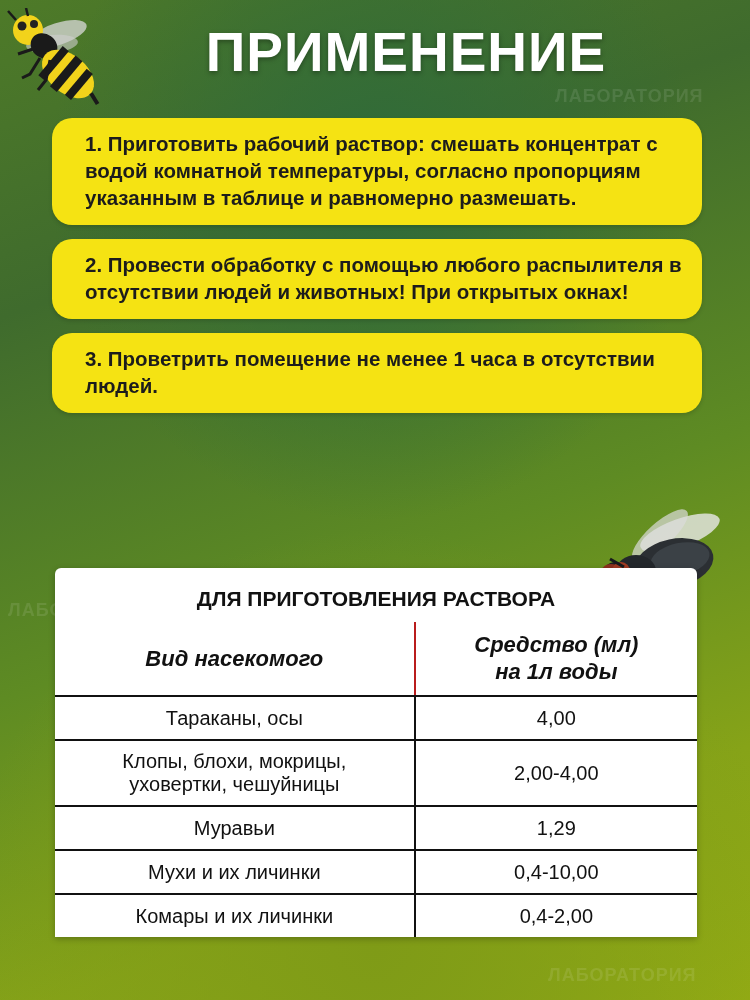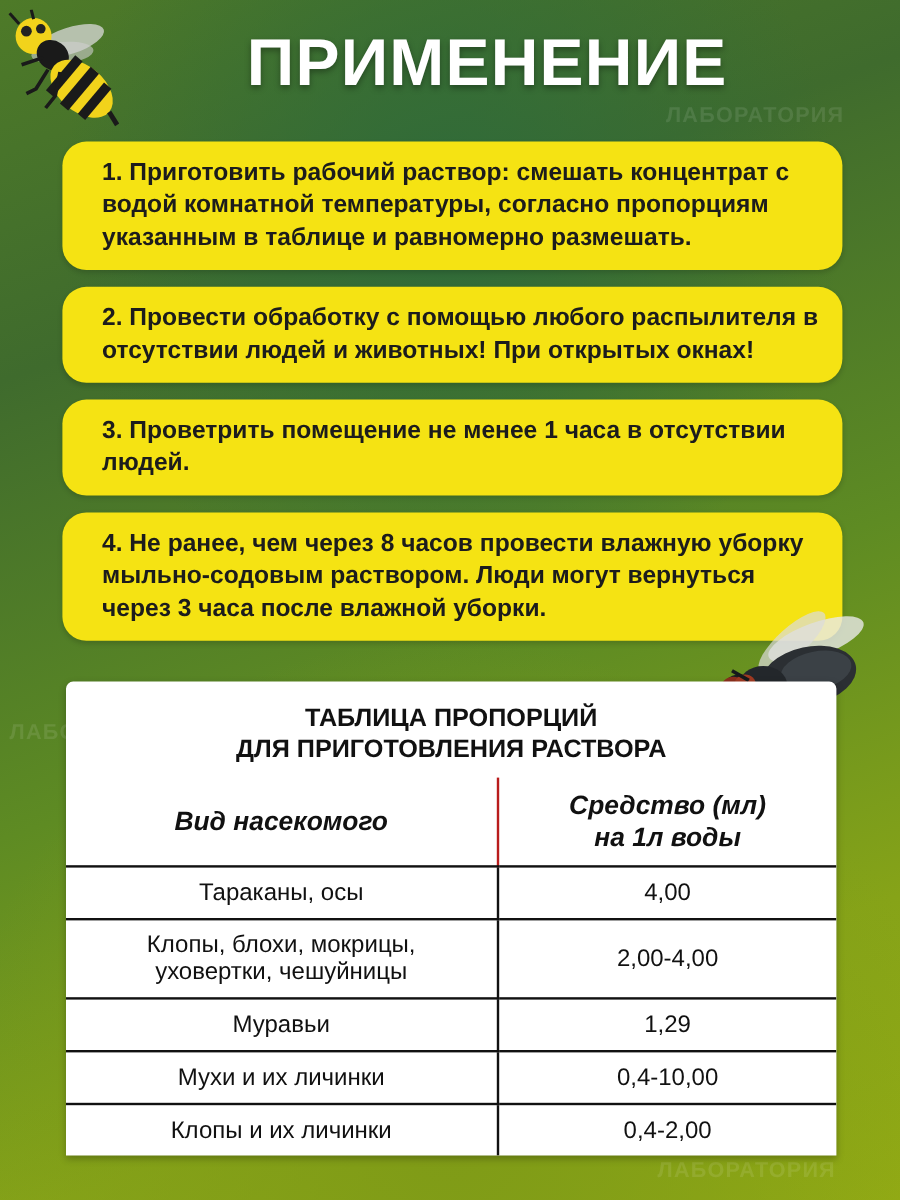--- a/index.html
+++ b/index.html
@@ -189,23 +189,20 @@
   <div class="steps">
     <div class="step">
       <p>1. Приготовить рабочий раствор: смешать концентрат с водой комнатной температуры, согласно пропорциям указанным в таблице и равномерно размешать.</p>
     </div>
     <div class="step">
       <p>2. Провести обработку с помощью любого распылителя в отсутствии людей и животных! При открытых окнах!</p>
     </div>
     <div class="step">
       <p>3. Проветрить помещение не менее 1 часа в отсутствии людей.</p>
     </div>
-    <div class="step">
-      <p>4. Не ранее, чем через 8 часов провести влажную уборку мыльно-содовым раствором. Люди могут вернуться через 3 часа после влажной уборки.</p>
-    </div>
   </div>
 
   <svg class="fly" viewBox="0 0 150 105" xmlns="http://www.w3.org/2000/svg">
     <g>
 
       <ellipse cx="92" cy="28" rx="42" ry="14" fill="#e8e8e8" opacity="0.8" transform="rotate(-20 92 28)"></ellipse>
       <ellipse cx="72" cy="30" rx="36" ry="12" fill="#dcdcdc" opacity="0.7" transform="rotate(-42 72 30)"></ellipse>
 
       <ellipse cx="86" cy="58" rx="40" ry="24" fill="#2b2f33" transform="rotate(-12 86 58)"></ellipse>
       <ellipse cx="92" cy="54" rx="30" ry="16" fill="#3b4146" transform="rotate(-12 92 54)"></ellipse>
@@ -218,21 +215,20 @@
 
       <path d="M40 80 L30 96 L20 100" stroke="#17191b" stroke-width="3.5" fill="none"></path>
       <path d="M52 82 L50 98 L40 104" stroke="#17191b" stroke-width="3.5" fill="none"></path>
       <path d="M64 80 L70 96 L62 102" stroke="#17191b" stroke-width="3.5" fill="none"></path>
       <path d="M36 62 L22 54" stroke="#17191b" stroke-width="3" fill="none"></path>
     </g>
   </svg>
 
   <div class="table-card">
     <div class="table-title">
-      <div>ТАБЛИЦА ПРОПОРЦИЙ</div>
       <div>ДЛЯ ПРИГОТОВЛЕНИЯ РАСТВОРА</div>
     </div>
     <table>
       <thead>
         <tr class="hdr">
           <th class="left-col">Вид насекомого</th>
           <th>
             <div>Средство (мл)</div>
             <div>на 1л воды</div>
           </th>
@@ -259,21 +255,21 @@
           <td>1,29</td>
         </tr>
         <tr>
           <td class="left-col">
             <div class="two-line">Мухи и их личинки</div>
           </td>
           <td>0,4-10,00</td>
         </tr>
         <tr>
           <td class="left-col">
-            <div class="two-line">Клопы и их личинки</div>
+            <div class="two-line">Комары и их личинки</div>
           </td>
           <td>0,4-2,00</td>
         </tr>
       </tbody>
     </table>
   </div>
 
 </div>
 
 </body></html>

